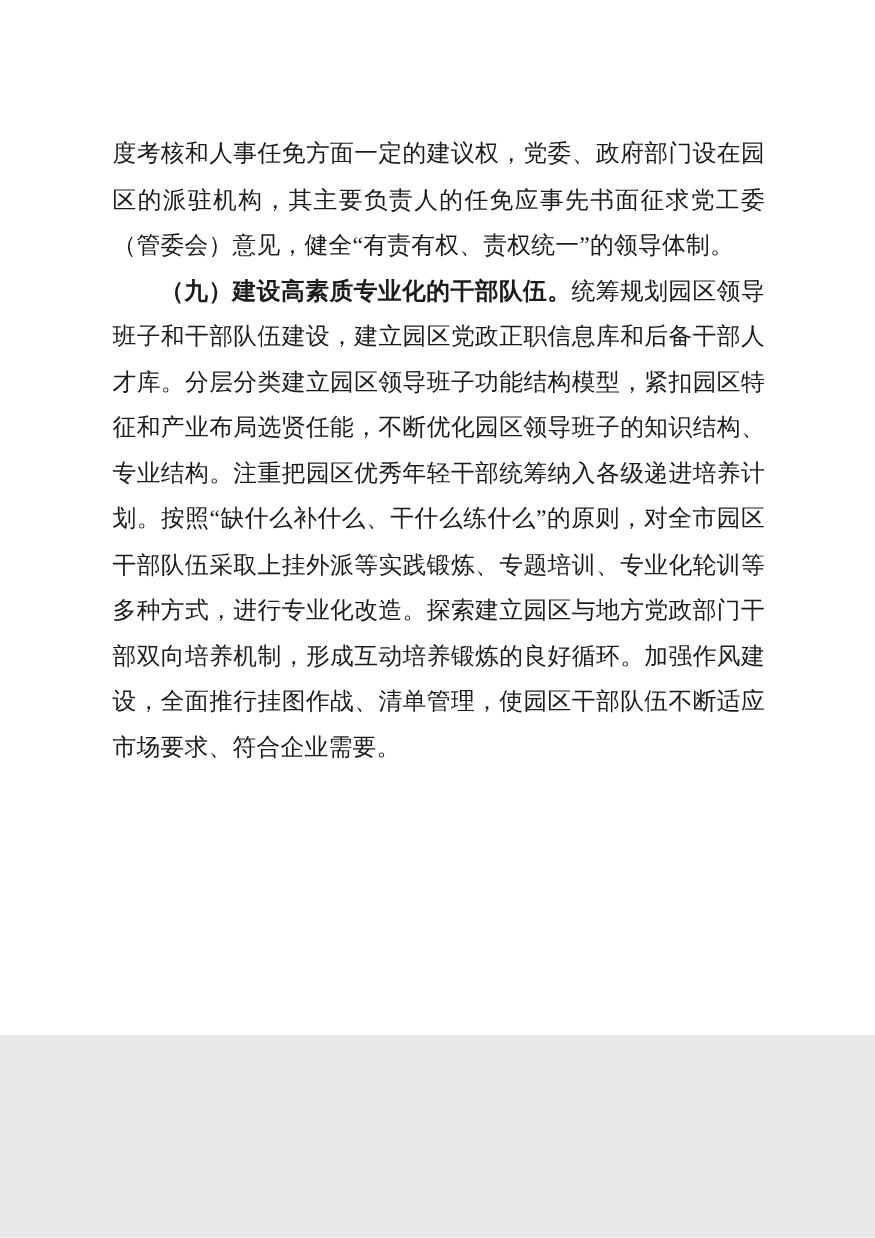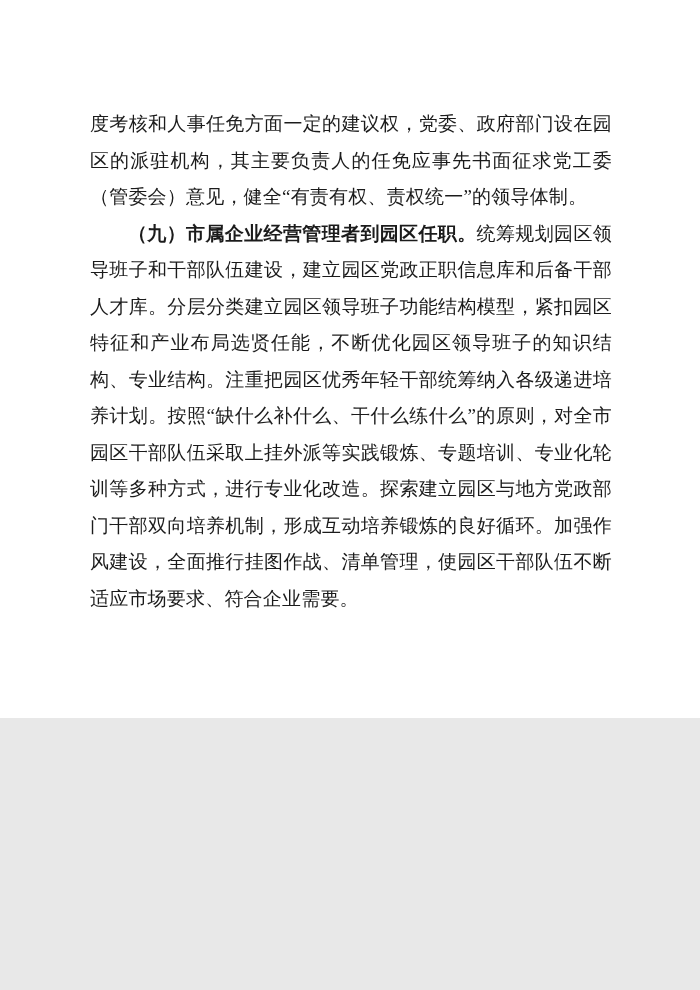--- a/index.html
+++ b/index.html
@@ -3,21 +3,21 @@
 <meta charset="utf-8">
 <style>
   html, body {
     margin: 0;
     padding: 0;
     background: #e8e8e8;
   }
   .page {
     position: relative;
     width: 700px;
-    height: 718px;
+    height: 828px;
     background: #ffffff;
     overflow: hidden;
     font-family: "Liberation Serif", "DejaVu Serif", serif;
   }
   .text-block {
     position: absolute;
     left: 90px;
     top: 106px;
     width: 522px;
     font-size: 19px;
@@ -54,21 +54,21 @@
 
 <div class="page">
 
   <div class="text-block">
 
     <p class="para flush">
       <span class="body-text">度考核和人事任免方面一定的建议权，党委、政府部门设在园区的派驻机构，其主要负责人的任免应事先书面征求党工委（管委会）意见，健全“有责有权、责权统一”的领导体制。</span>
     </p>
 
     <p class="para">
-      <span class="heading">（九）市属企业经营管理者到园区任职。</span><span class="body-text">统筹规划园区领导班子和干部队伍建设，建立园区党政正职信息库和后备干部人才库。分层分类建立园区领导班子功能结构模型，紧扣园区特征和产业布局选贤任能，不断优化园区领导班子的知识结构、专业结构。注重把园区优秀年轻干部统筹纳入各级递进培养计划。按照“缺什么补什么、干什么练什么”的原则，对全市园区干部队伍采取上挂外派等实践锻炼、专题培训、专业化轮训等多种方式，进行专业化改造。探索建立园区与地方党政部门干部双向培养机制，形成互动培养锻炼的良好循环。加强作风建设，全面推行挂图作战、清单管理，使园区干部队伍不断适应市场要求、符合企业需要。</span>
+      <span class="heading">（九）建设高素质专业化的干部队伍。</span><span class="body-text">统筹规划园区领导班子和干部队伍建设，建立园区党政正职信息库和后备干部人才库。分层分类建立园区领导班子功能结构模型，紧扣园区特征和产业布局选贤任能，不断优化园区领导班子的知识结构、专业结构。注重把园区优秀年轻干部统筹纳入各级递进培养计划。按照“缺什么补什么、干什么练什么”的原则，对全市园区干部队伍采取上挂外派等实践锻炼、专题培训、专业化轮训等多种方式，进行专业化改造。探索建立园区与地方党政部门干部双向培养机制，形成互动培养锻炼的良好循环。加强作风建设，全面推行挂图作战、清单管理，使园区干部队伍不断适应市场要求、符合企业需要。</span>
     </p>
 
 
   </div>
 
   <div class="page-number">— 6 —</div>
 
 </div>
 
 </body></html>

